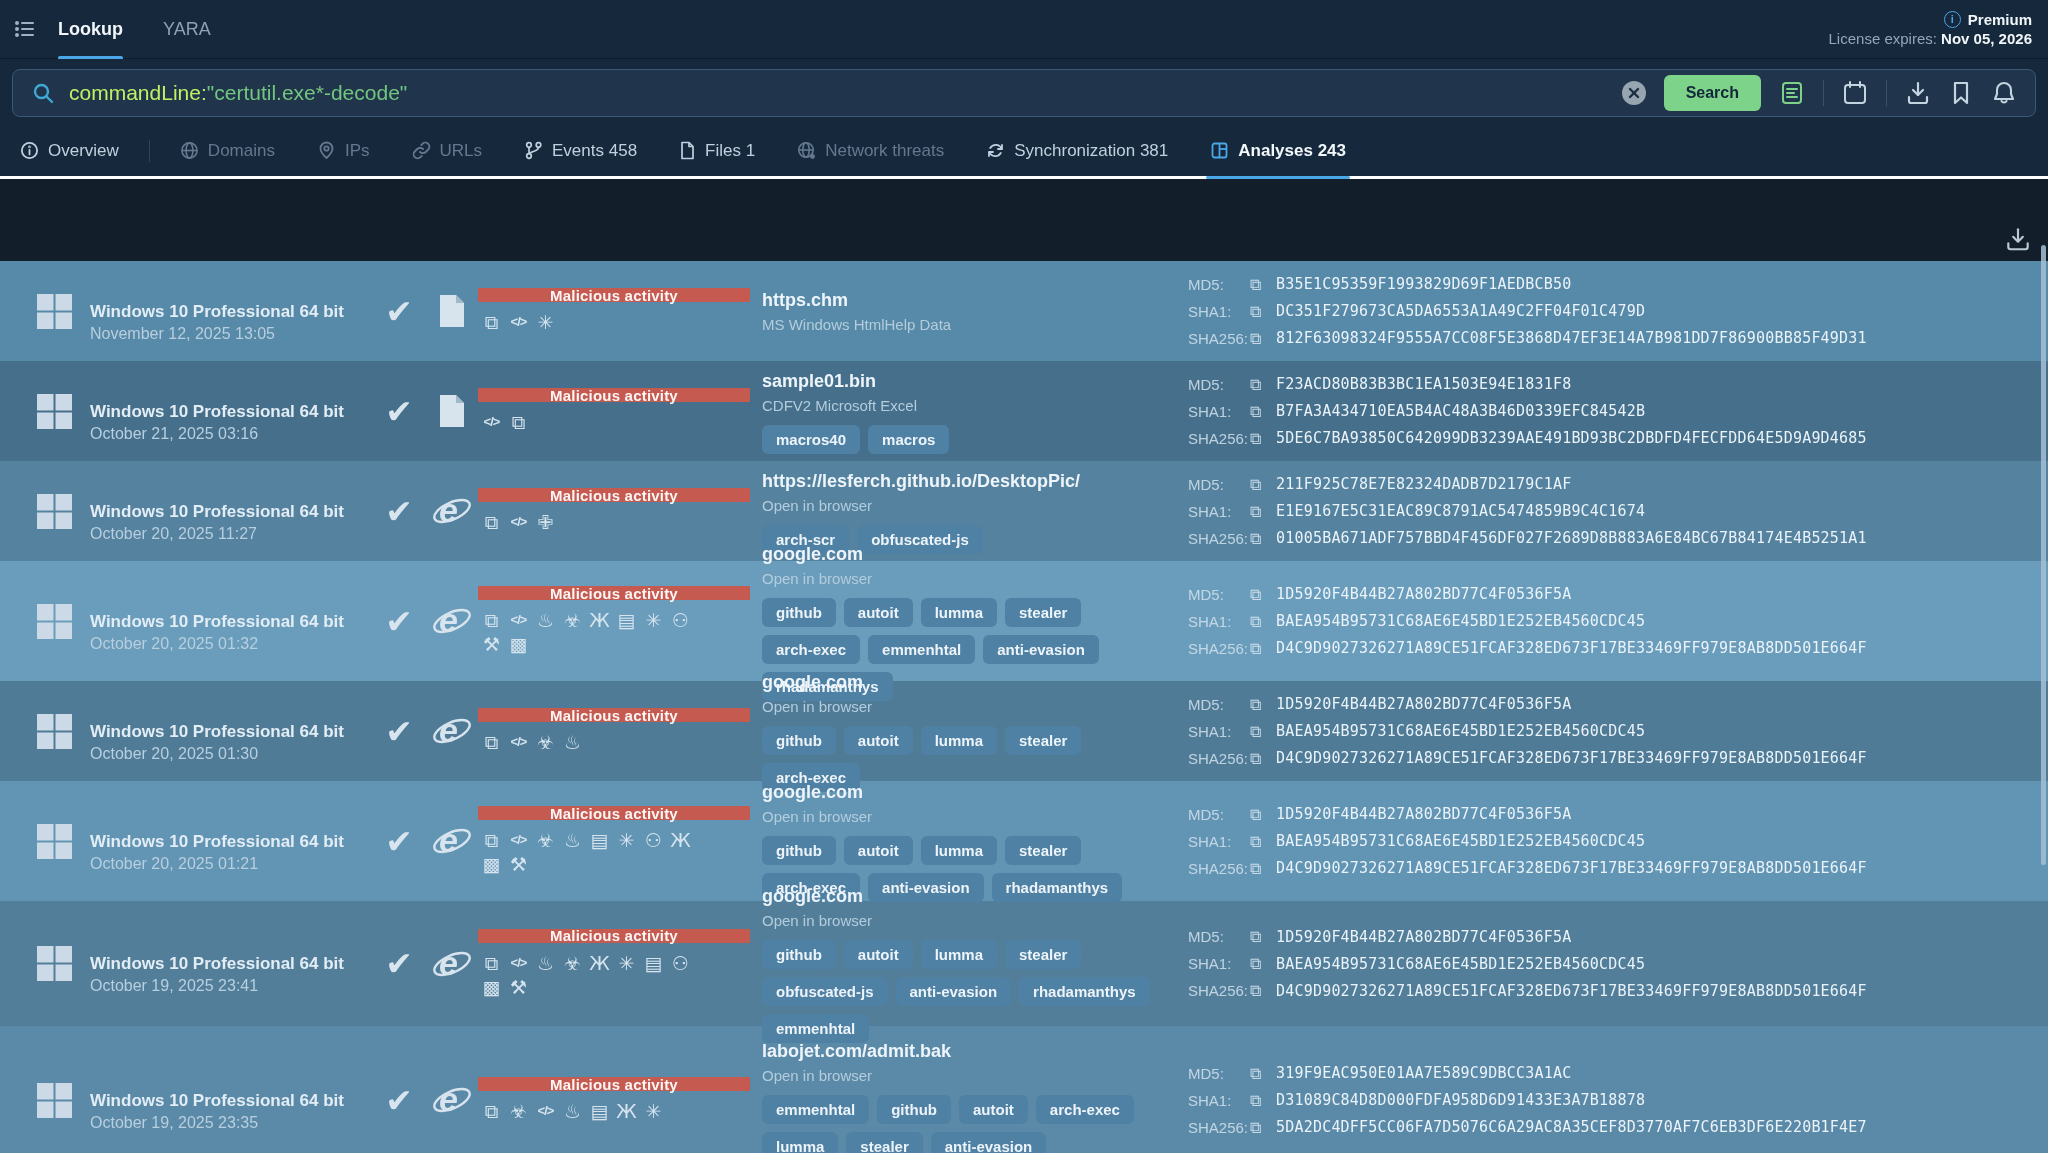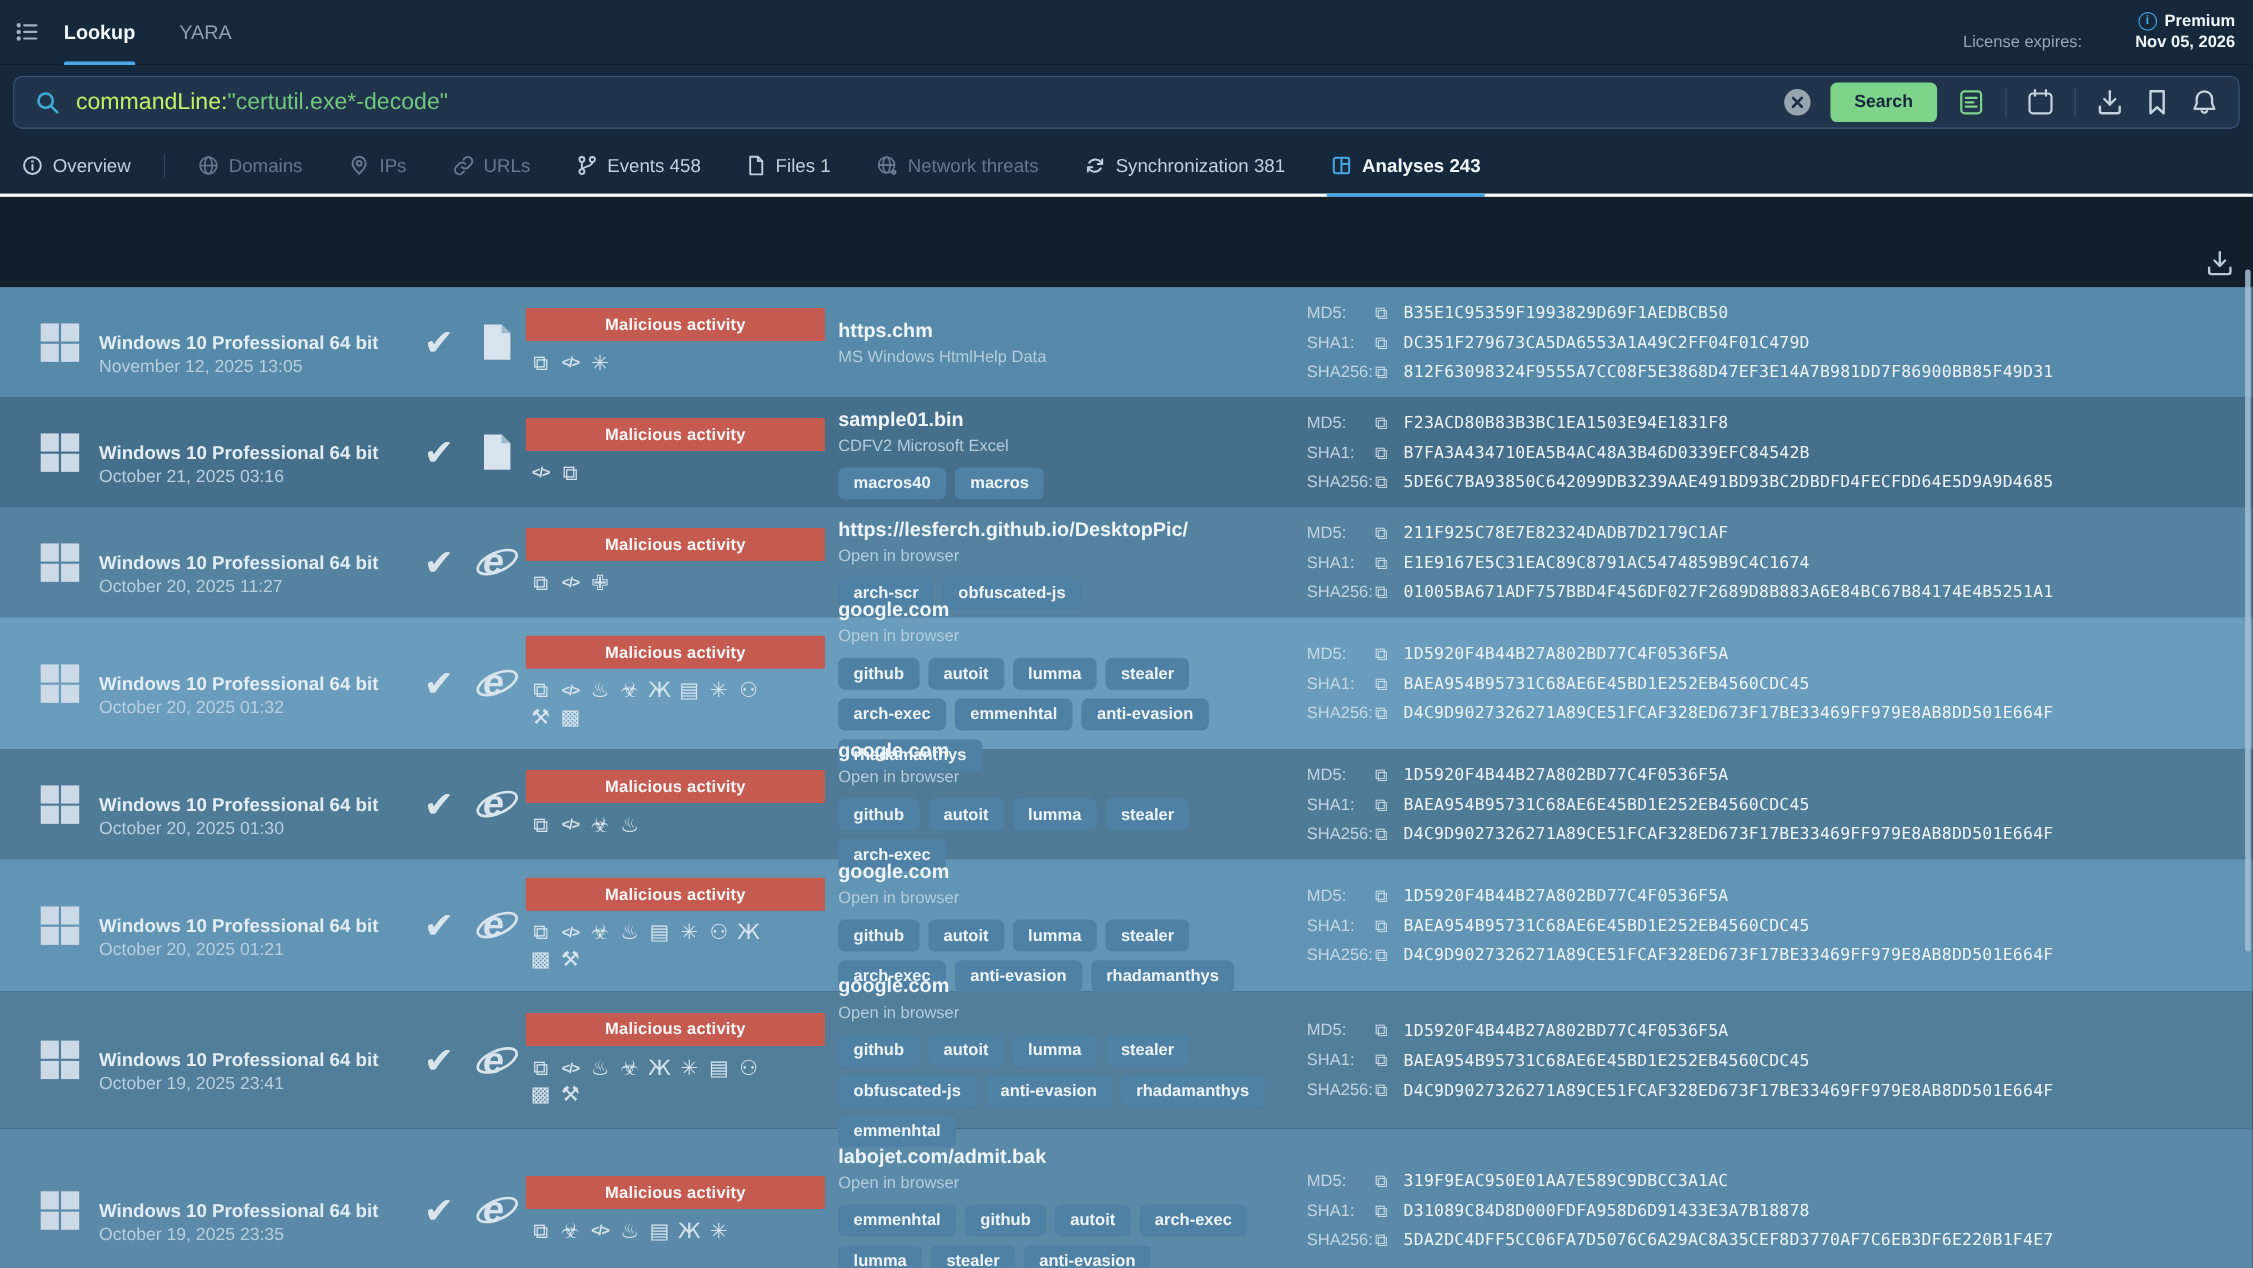--- a/index.html
+++ b/index.html
@@ -20,21 +20,21 @@
   .top-tab.active{ color:#f2f7fb; font-weight:700;}
   .top-tab.active::after{ content:""; position:absolute; left:0; right:0; bottom:0;
             height:3px; background:var(--accent,#4aa7e8); border-radius:2px 2px 0 0;}
   .license{ margin-left:auto; text-align:right; line-height:19px; font-size:15px;}
   .license .l1{ display:flex; align-items:center; justify-content:flex-end; gap:7px;
                 color:#f0f6fa; font-weight:700;}
   .info-ic{ width:17px; height:17px; border:1.6px solid var(--accent,#4aa7e8); border-radius:50%;
             color:var(--accent,#4aa7e8); font-size:11px; font-weight:700; display:flex;
             align-items:center; justify-content:center; font-style:normal;}
   .license .l2 span.lbl{ color:#93a7ba; font-weight:400;margin-top:46px;}
-  .license .l2 span.val{ color:#f0f6fa; font-weight:700;margin-left:44px;}
+  .license .l2 span.val{ color:#f0f6fa; font-weight:700;}
 
   
   .searchwrap{ padding:10px 12px 8px;}
   .searchbox{ height:48px; background:#20344c; border:1px solid #3a5978; border-radius:8px;
               display:flex; align-items:center; padding:0 18px 0 18px;}
   .q{ font-size:21px; margin-left:14px; white-space:nowrap; flex:1; overflow:hidden; cursor:text;}
   .q .field{ color:#bef264;text-align:right;}
   .q .val{ color:var(--qgreen,#72c77f);}
   .sb-right{ display:flex; align-items:center; gap:18px;}
   .clear-btn{ width:24px; height:24px; border-radius:50%; background:#97a5b1; display:flex;
@@ -64,21 +64,21 @@
 
   
   .rows{ position:relative;}
   .row{ display:flex; align-items:center; width:100%;}
   .cell-os{ width:372px; padding-left:36px; display:flex; align-items:center; gap:17px; flex:none;}
   .os-name{ font-size:17px; font-weight:700; color:#e3edf5; line-height:23px; white-space:nowrap;margin-top:22px;}
   .os-date{ font-size:16px; color:#b8cfdf; line-height:22px;}
   .cell-check{ width:54px; flex:none; text-align:center; font-size:33px; color:#d8e5ee;}
   .cell-type{ width:52px; flex:none; display:flex; justify-content:center;}
   .cell-verdict{ width:284px; flex:none;}
-  .badge{ width:272px; height:30px; border-radius:1px; background:var(--red,#c45a50);
+  .badge{ width:272px; height:14px; border-radius:1px; background:var(--red,#c45a50);
           color:#fdf6f5; font-size:15px; font-weight:700; display:flex; align-items:center;
           justify-content:center; letter-spacing:.2px;}
   .evicons{ width:240px; margin-top:8px; display:flex; flex-wrap:wrap; color:#d5e4ee;}
   .evicon{ width:27px; height:24px; font-size:19px; line-height:24px; text-align:center;
            font-family:"DejaVu Sans", sans-serif;}
   .evicon.code{ font-size:13px; font-weight:700; letter-spacing:-1px; font-family:"Liberation Sans",sans-serif;}
   .cell-main{ width:408px; flex:none; padding-right:16px;}
   .m-title{ font-size:18px; font-weight:700; color:#eef5fa; line-height:24px; white-space:nowrap;
             overflow:hidden; cursor:pointer;}
   .m-sub{ font-size:15px; color:#b3cddd; line-height:21px; margin-top:2px;}

